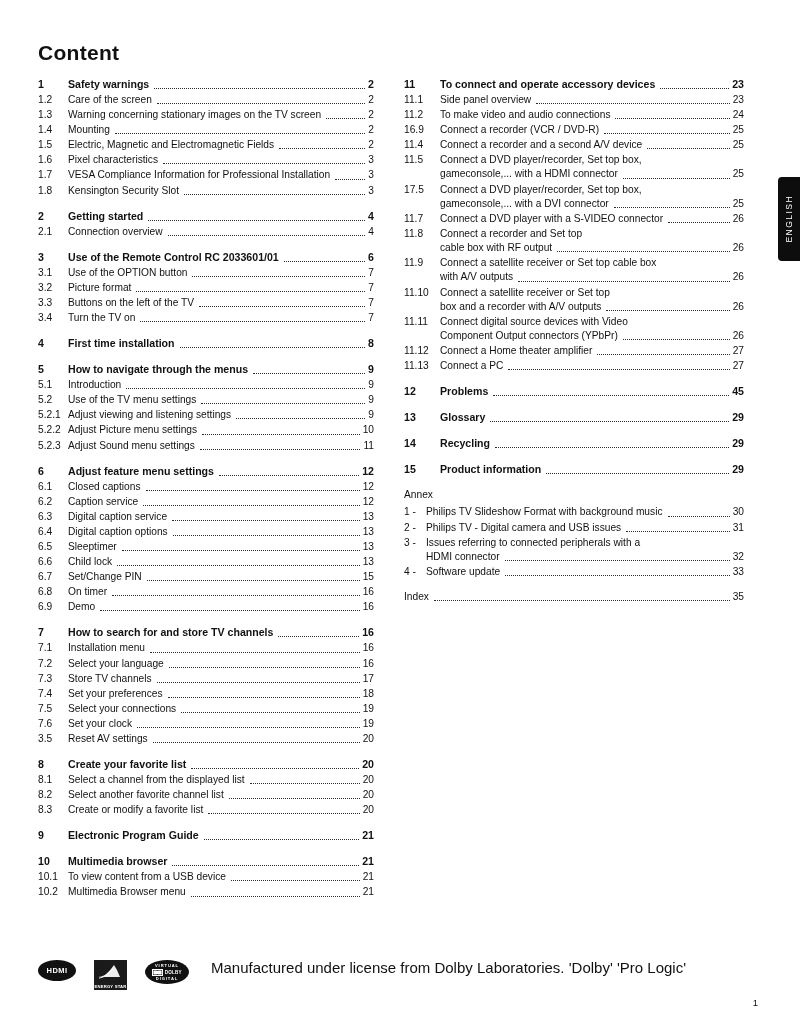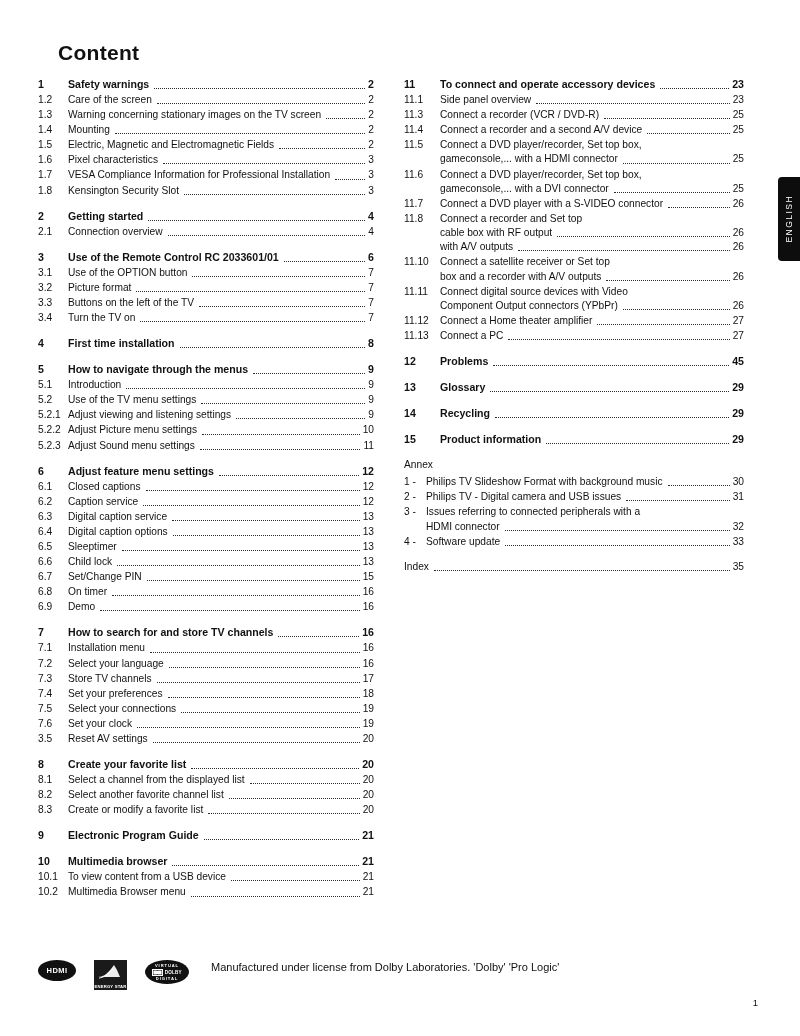--- a/index.html
+++ b/index.html
@@ -25,21 +25,20 @@
 
   
   .page-title {
     position: absolute;
     left: 38px;
     top: 41px;
     font-size: 21px;
     font-weight: bold;
     letter-spacing: 0.3px;
     color: #111;
-    margin-left: 20px;
   }
 
   
   .col {
     position: absolute;
     top: 76px;
   }
   .col-left  { left: 38px;  width: 336px; }
   .col-right { left: 404px; width: 340px; }
 
@@ -221,21 +220,21 @@
     box-sizing: border-box;
   }
   .logo-dolby .d-word {
     font-size: 4.6px;
     font-weight: bold;
     letter-spacing: 0.2px;
   }
 
   .footer-text {
     margin-left: 22px;
-    font-size: 11px;
+    font-size: 15px;
     line-height: 13px;
     color: #111;
     padding-top: 3px;
   }
 
   .page-number {
     position: absolute;
     right: 42px;
     top: 997px;
     font-size: 9.5px;
@@ -568,21 +567,27 @@
           <span class="toc-dots"></span>
           <span class="toc-page">23</span>
         </div>
         <div class="toc-row lvl2">
           <span class="toc-num">11.1</span>
           <span class="toc-label">Side panel overview</span>
           <span class="toc-dots"></span>
           <span class="toc-page">23</span>
         </div>
         <div class="toc-row lvl2">
-          <span class="toc-num">11.3</span>
+          <span class="toc-num">11.2</span>
+          <span class="toc-label">To make video and audio connections</span>
+          <span class="toc-dots"></span>
+          <span class="toc-page">24</span>
+        </div>
+        <div class="toc-row lvl2">
+          <span class="toc-num">16.9</span>
           <span class="toc-label">Connect a recorder (VCR / DVD-R)</span>
           <span class="toc-dots"></span>
           <span class="toc-page">25</span>
         </div>
         <div class="toc-row lvl2">
           <span class="toc-num">11.4</span>
           <span class="toc-label">Connect a recorder and a second A/V device</span>
           <span class="toc-dots"></span>
           <span class="toc-page">25</span>
         </div>
@@ -592,21 +597,21 @@
           <span class="toc-dots nodots"></span>
           <span class="toc-page"></span>
         </div>
         <div class="toc-row lvl2 cont indent-cont">
           <span class="toc-num"></span>
           <span class="toc-label">gameconsole,... with a HDMI connector</span>
           <span class="toc-dots"></span>
           <span class="toc-page">25</span>
         </div>
         <div class="toc-row lvl2">
-          <span class="toc-num">11.6</span>
+          <span class="toc-num">17.5</span>
           <span class="toc-label">Connect a DVD player/recorder, Set top box,</span>
           <span class="toc-dots nodots"></span>
           <span class="toc-page"></span>
         </div>
         <div class="toc-row lvl2 cont indent-cont">
           <span class="toc-num"></span>
           <span class="toc-label">gameconsole,... with a DVI connector</span>
           <span class="toc-dots"></span>
           <span class="toc-page">25</span>
         </div>
@@ -620,20 +625,26 @@
           <span class="toc-num">11.8</span>
           <span class="toc-label">Connect a recorder and Set top</span>
           <span class="toc-dots nodots"></span>
           <span class="toc-page"></span>
         </div>
         <div class="toc-row lvl2 cont indent-cont">
           <span class="toc-num"></span>
           <span class="toc-label">cable box with RF output</span>
           <span class="toc-dots"></span>
           <span class="toc-page">26</span>
+        </div>
+        <div class="toc-row lvl2">
+          <span class="toc-num">11.9</span>
+          <span class="toc-label">Connect a satellite receiver or Set top cable box</span>
+          <span class="toc-dots nodots"></span>
+          <span class="toc-page"></span>
         </div>
         <div class="toc-row lvl2 cont indent-cont">
           <span class="toc-num"></span>
           <span class="toc-label">with A/V outputs</span>
           <span class="toc-dots"></span>
           <span class="toc-page">26</span>
         </div>
         <div class="toc-row lvl2">
           <span class="toc-num">11.10</span>
           <span class="toc-label">Connect a satellite receiver or Set top</span>

